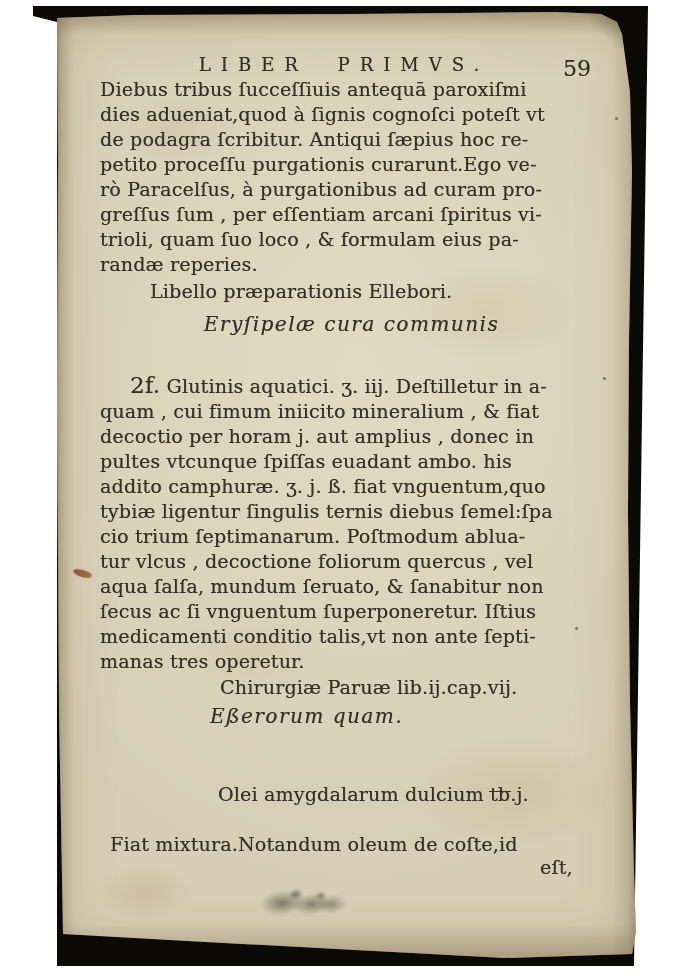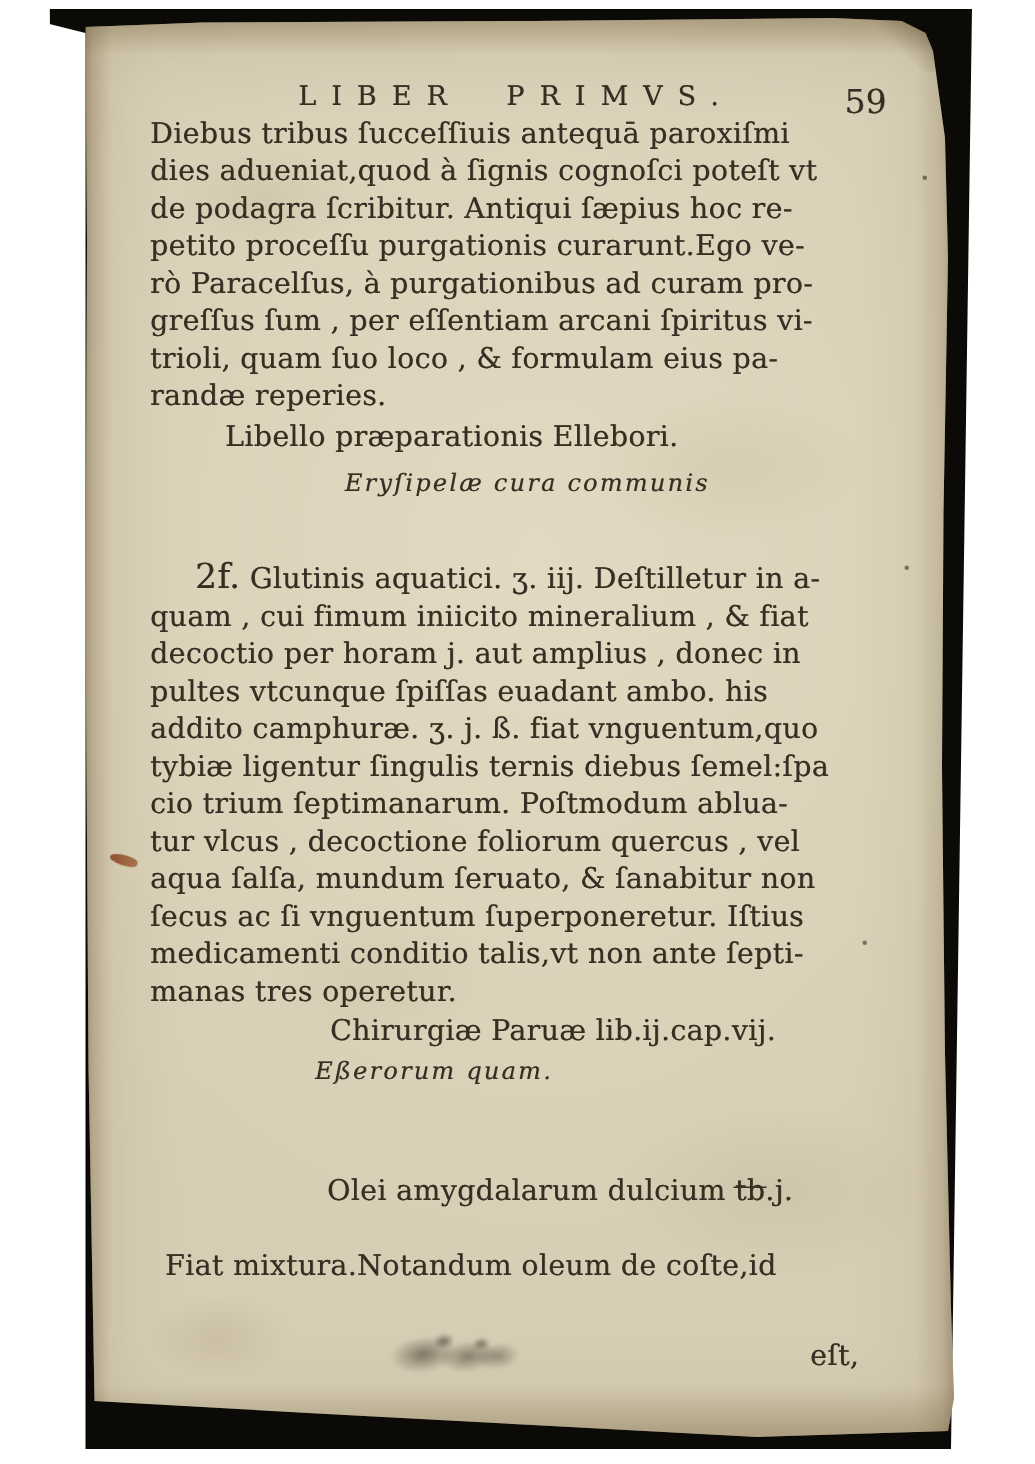--- a/index.html
+++ b/index.html
@@ -45,21 +45,21 @@
   .txt{position:absolute;font-size:19px;line-height:25px;letter-spacing:0.2px;
        text-shadow:0.3px 0.2px 0.4px rgba(54,45,35,.55);}
   .block{white-space:pre-line;width:468px;}
   .header-row{position:absolute;top:42px;left:37px;width:466px;}
   .header-title{
     text-align:center;padding-left:38px;font-size:18px;letter-spacing:10px;word-spacing:14px;
     text-shadow:0.3px 0.2px 0.4px rgba(54,45,35,.55);
   }
   .page-num{position:absolute;left:508px;top:44px;font-size:22px;
     text-shadow:0.3px 0.2px 0.4px rgba(54,45,35,.55);}
-  .heading{font-style:italic;font-size:16px;letter-spacing:1.5px;
+  .heading{font-style:italic;font-size:20px;letter-spacing:1.5px;
     text-shadow:0.3px 0.2px 0.4px rgba(54,45,35,.55);}
   .center463{left:45px;width:463px;text-align:center;padding-left:40px;box-sizing:border-box;}
   .indent-first{text-indent:30px;}
   .rx{font-size:23px;}
   .lb{position:relative;display:inline-block;}
   .lb::after{content:"";position:absolute;left:-1px;right:-1px;top:34%;height:1.6px;
     background:#362d23;}
   
   .smudge{
     position:absolute;left:198px;top:867px;width:98px;height:48px;
@@ -122,20 +122,20 @@
   <div class="txt" style="left:165px;top:663px;">Chirurgiæ Paruæ lib.ij.cap.vij.</div>
 
   <div class="heading" style="position:absolute;left:155px;top:692px;">Eßerorum quam.</div>
 
 
   <div class="txt" style="left:163px;top:770px;"><span>Olei amygdalarum dulcium </span><span class="lb">tb</span><span>.j.</span></div>
 
 
   <div class="txt" style="left:55px;top:820px;">Fiat mixtura.Notandum oleum de coſte,id</div>
 
-  <div class="txt" style="left:485px;top:843px;margin-top:37px;">eſt,</div>
+  <div class="txt" style="left:485px;top:843px;">eſt,</div>
 
   <div class="smudge"></div>
   <div class="red-mark"></div>
   <div class="speck" style="left:560px;top:105px;"></div>
   <div class="speck" style="left:548px;top:365px;"></div>
   <div class="speck" style="left:520px;top:615px;"></div>
 </div>
 
 </body></html>

